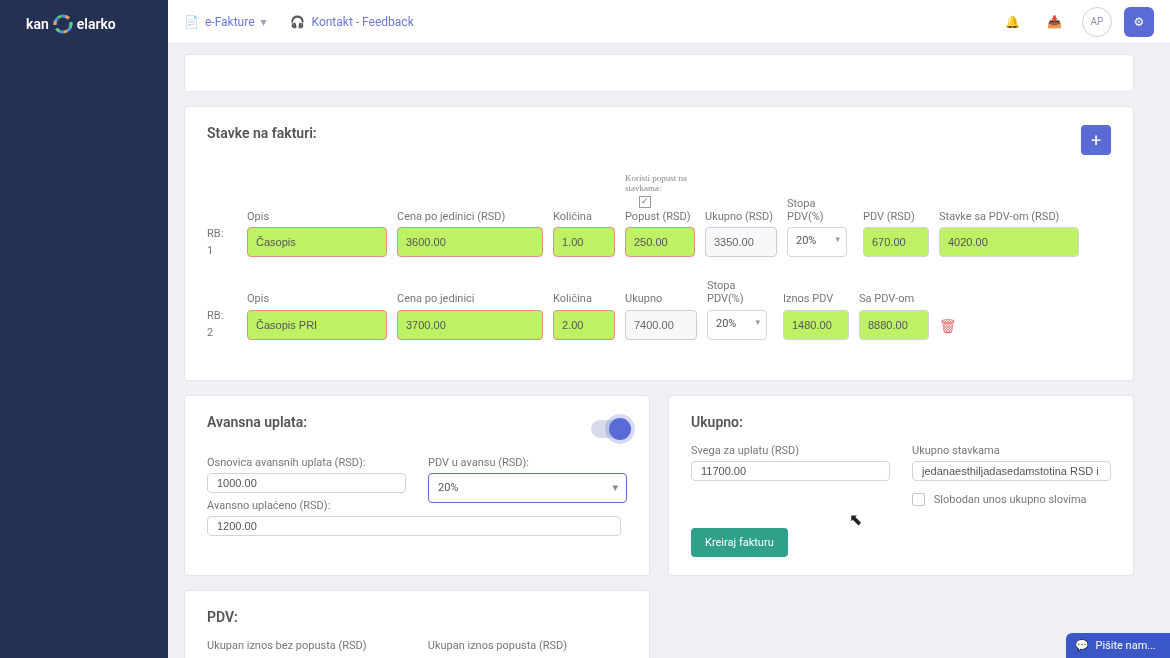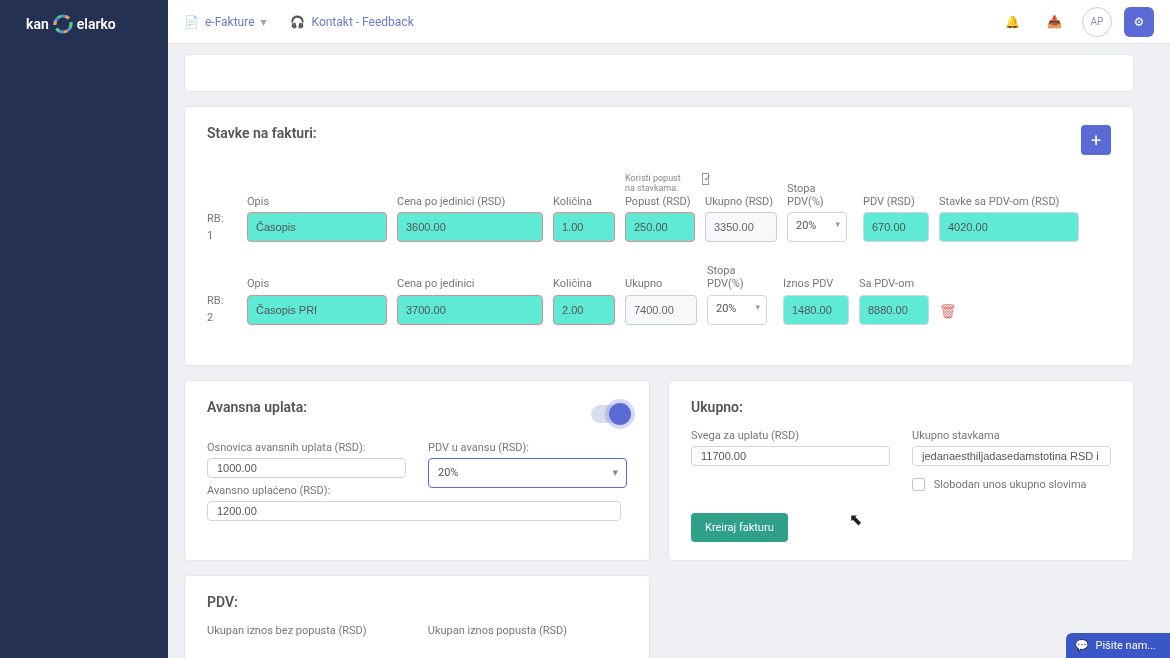--- a/index.html
+++ b/index.html
@@ -81,21 +81,21 @@
   
   .row { display:flex; align-items:flex-end; gap:10px; margin-bottom:22px;}
   .col { display:flex; flex-direction:column; gap:4px; }
   .lbl { font-size:11px; color:#777; line-height:1.2; }
   .inp {
     border:1px solid #e68a8a;
     border-radius:4px;
     padding: 7px 8px;
     font-size:11px;
     color:#555;
-    background:#5eead4;
+    background:#bef264;
     height:30px;
   }
   .inp-gray { border-color:#d0d4de; }
   .inp-filled { background:#f7f8fa; border-color:#c8cdd8; color:#666;}
   .sel {
     border:1px solid #d0d4de; border-radius:4px;
     padding:6px 8px; font-size:11px; color:#555; background:#fff;
     height:30px; width:60px;
     position:relative;
   }
@@ -105,21 +105,21 @@
   .w-rb  { width: 30px; }
   .w-opis{ width: 140px;}
   .w-cena{ width: 146px;}
   .w-kol { width:62px;}
   .w-pop { width:70px;}
   .w-uk  { width:72px;}
   .w-pdv { width:66px;}
   .w-pdr { width:66px;}
   .w-usa { width:140px;}
 
-  .chk-wrap { display:flex; flex-direction:row; align-items:flex-start; gap:3px; margin-bottom:-2px;}
+  .chk-wrap { display:flex; flex-direction:column; align-items:flex-start; gap:3px; margin-bottom:-2px;font-family:Liberation Serif, serif;}
   .chk { width:12px; height:12px; border:1px solid #999; display:inline-block; position:relative; left:14px;}
   .chk::after { content:"✓"; font-size:9px; color:#5b6bd6; position:absolute; left:1px; top:-1px;}
   .chk-lbl { font-size:9px; color:#888; }
 
   
   .cols2 { display:flex; gap:18px; }
   .cols2 .card { flex:1 1 50%; }
 
   .toggle {
     width:36px; height:18px; border-radius:10px; background:#d9dcec; position:relative;

